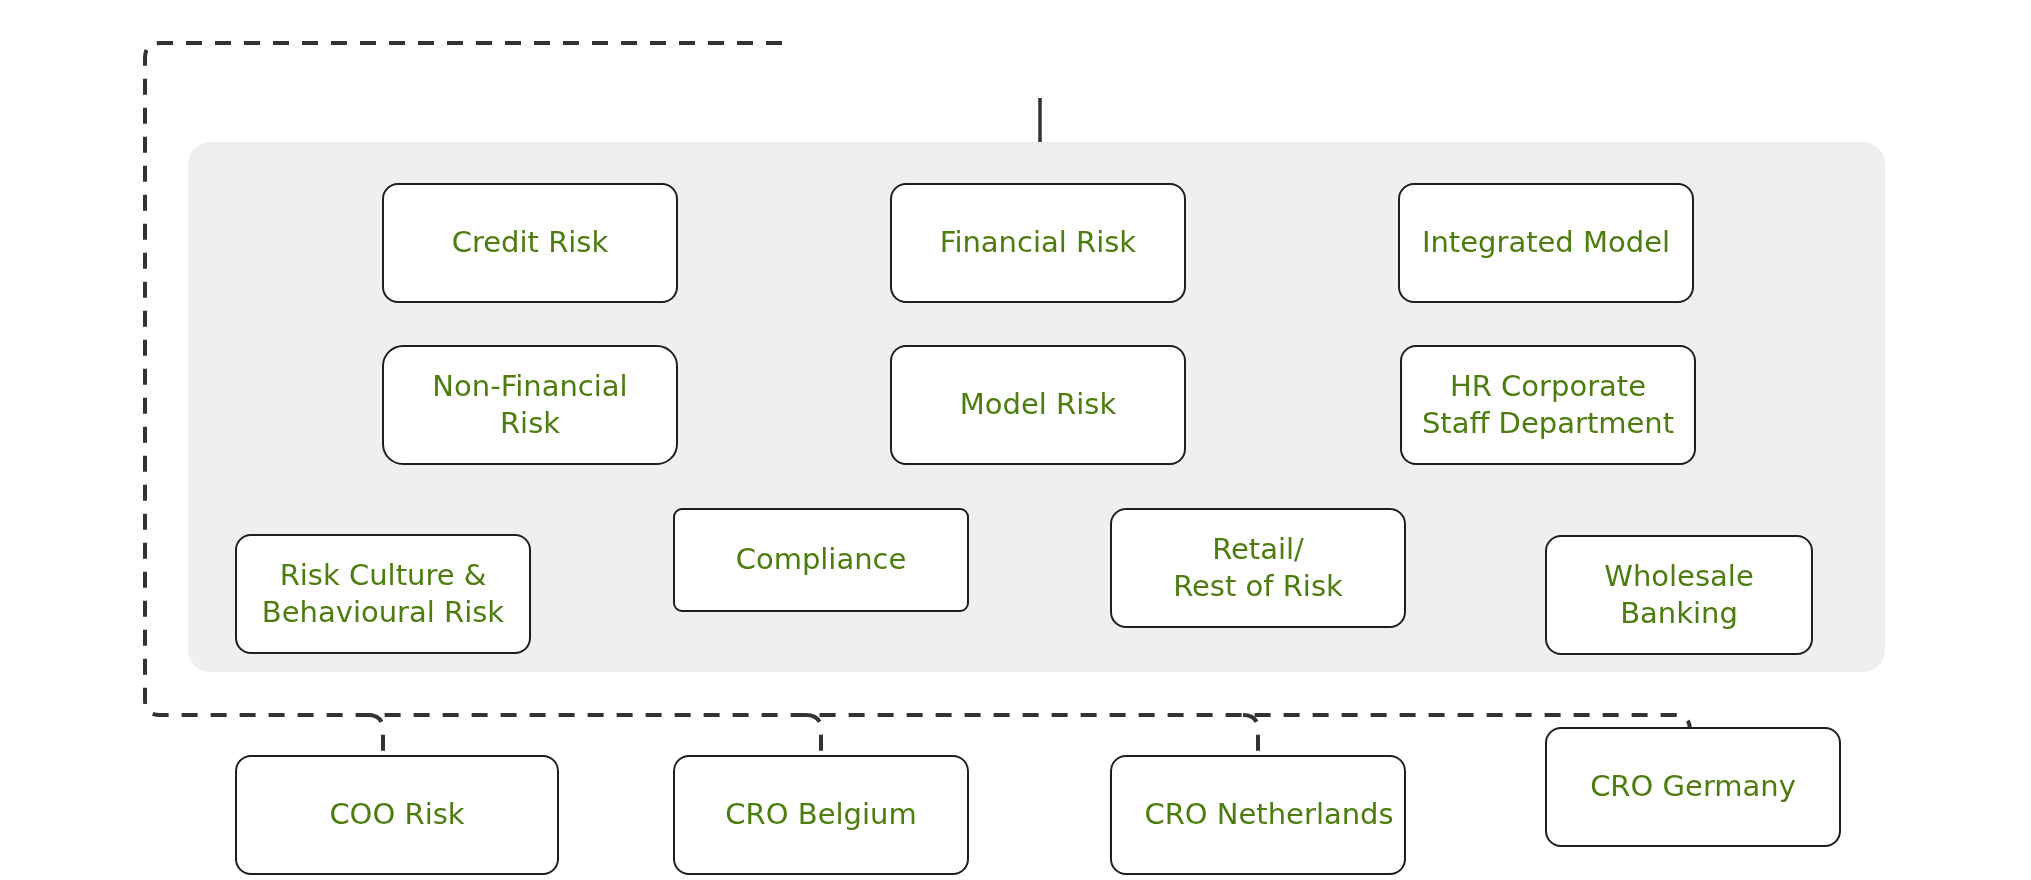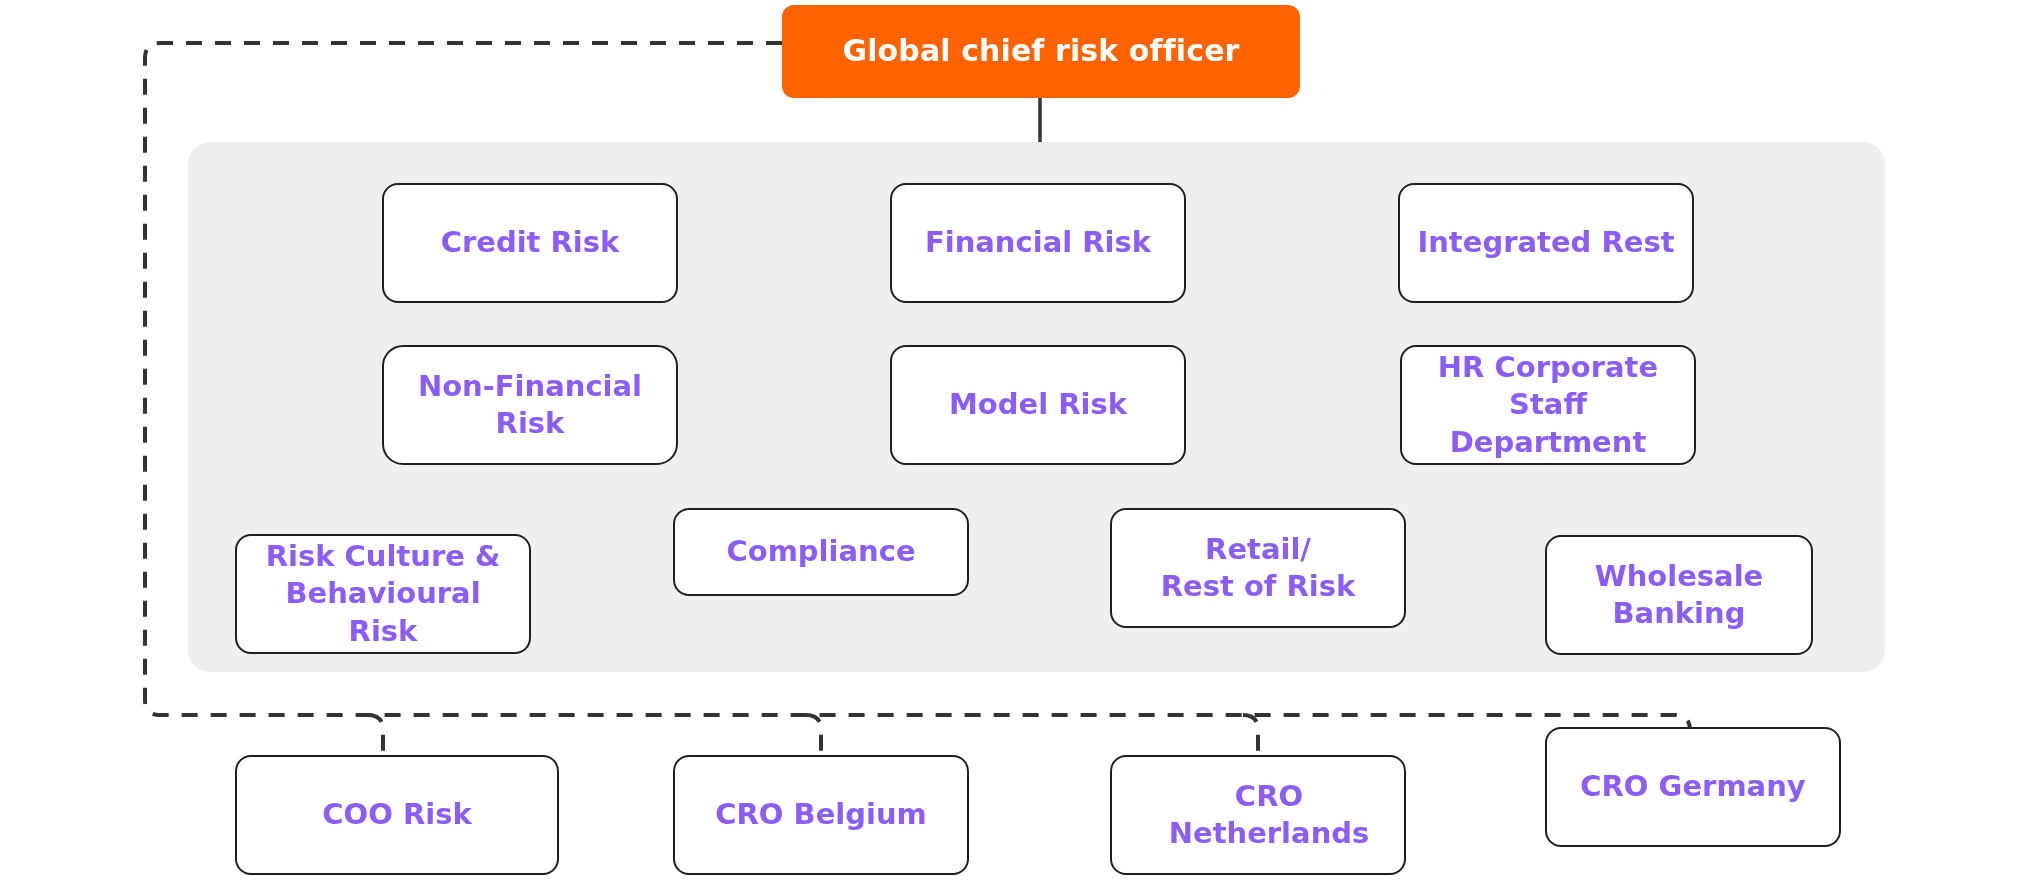--- a/index.html
+++ b/index.html
@@ -59,23 +59,23 @@
   
   .node {
     position: absolute;
     background: #ffffff;
     border: 2.5px solid #1f1f1f;
     border-radius: 16px;
     display: flex;
     align-items: center;
     justify-content: center;
     box-sizing: border-box;
-    color: #8b5cf6;
+    color: #4d7c0f;
     font-size: 29px;
-    font-weight: 700;
+    font-weight: 400;
     text-align: center;
     line-height: 1.28;
     white-space: pre-line;
     padding: 4px 10px;
   }
 </style>
 </head>
 <body>
 
 <div id="chart-canvas">
@@ -86,36 +86,33 @@
 
     <path d="M 782 43 L 160 43 Q 145 43 145 58 L 145 700 Q 145 715 160 715 L 1675 715 Q 1690 715 1690 730 L 1690 755" fill="none" stroke="#333333" stroke-width="4" stroke-dasharray="16 13" stroke-linecap="butt"></path>
 
     <path d="M 368 715 Q 383 715 383 730 L 383 755" fill="none" stroke="#333333" stroke-width="4" stroke-dasharray="16 13"></path>
     <path d="M 806 715 Q 821 715 821 730 L 821 755" fill="none" stroke="#333333" stroke-width="4" stroke-dasharray="16 13"></path>
     <path d="M 1243 715 Q 1258 715 1258 730 L 1258 755" fill="none" stroke="#333333" stroke-width="4" stroke-dasharray="16 13"></path>
   </svg>
 
   <div class="grey-panel"></div>
 
-  <div class="root-node">
-    <span>Global chief risk officer</span>
-  </div>
 
   <div id="panel-nodes">
       <div class="node" style="left: 382px; top: 183px; width: 296px; height: 120px;"><span>Credit Risk</span></div>
       <div class="node" style="left: 890px; top: 183px; width: 296px; height: 120px; text-align: right;"><span>Financial Risk</span></div>
-      <div class="node" style="left: 1398px; top: 183px; width: 296px; height: 120px;"><span>Integrated Rest</span></div>
+      <div class="node" style="left: 1398px; top: 183px; width: 296px; height: 120px;"><span>Integrated Model</span></div>
       <div class="node" style="left: 382px; top: 345px; width: 296px; height: 120px; border-radius: 21px;"><span>Non-Financial
 Risk</span></div>
       <div class="node" style="left: 890px; top: 345px; width: 296px; height: 120px;"><span>Model Risk</span></div>
       <div class="node" style="left: 1400px; top: 345px; width: 296px; height: 120px;"><span>HR Corporate
 Staff Department</span></div>
       <div class="node" style="left: 235px; top: 508px; width: 296px; height: 120px; margin-top: 26px;"><span>Risk Culture &amp;
 Behavioural Risk</span></div>
-      <div class="node" style="left: 673px; top: 508px; width: 296px; height: 88px;"><span>Compliance</span></div>
+      <div class="node" style="left: 673px; top: 508px; width: 296px; height: 104px; border-radius: 9px;"><span>Compliance</span></div>
       <div class="node" style="left: 1110px; top: 508px; width: 296px; height: 120px;"><span>Retail/
 Rest of Risk</span></div>
       <div class="node" style="left: 1545px; top: 535px; width: 268px; height: 120px;"><span>Wholesale
 Banking</span></div>
     </div>
 
   <div id="bottom-nodes">
       <div class="node" style="left: 235px; top: 755px; width: 324px; height: 120px;"><span>COO Risk</span></div>
       <div class="node" style="left: 673px; top: 755px; width: 296px; height: 120px;"><span>CRO Belgium</span></div>
       <div class="node" style="left: 1110px; top: 755px; width: 296px; height: 120px; padding-left: 32px;"><span>CRO Netherlands</span></div>

